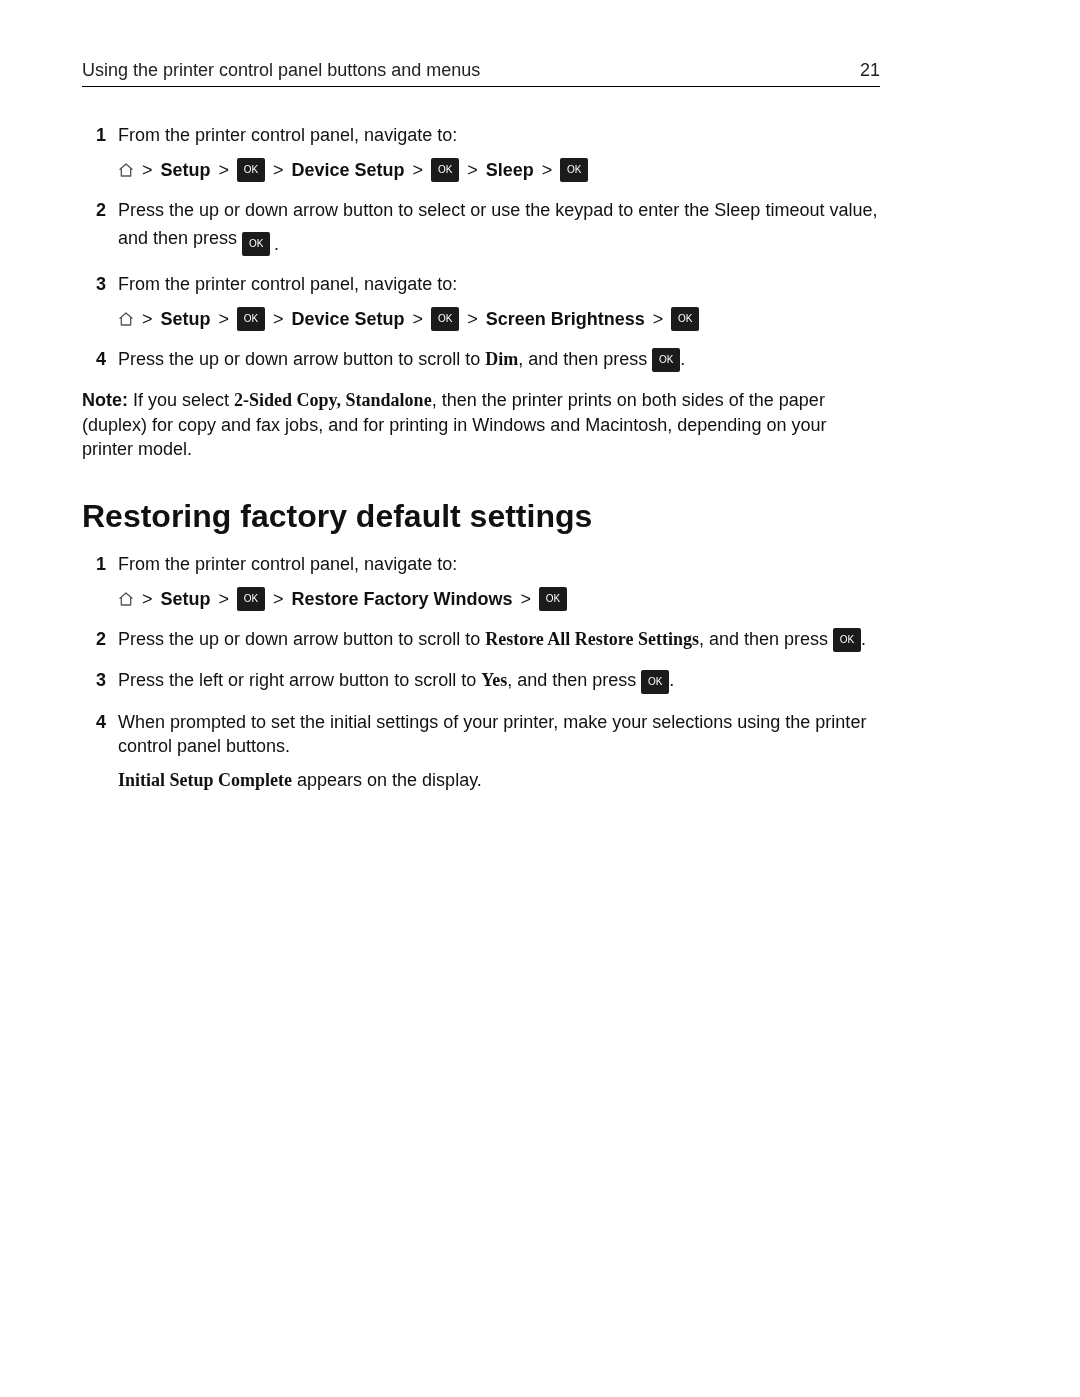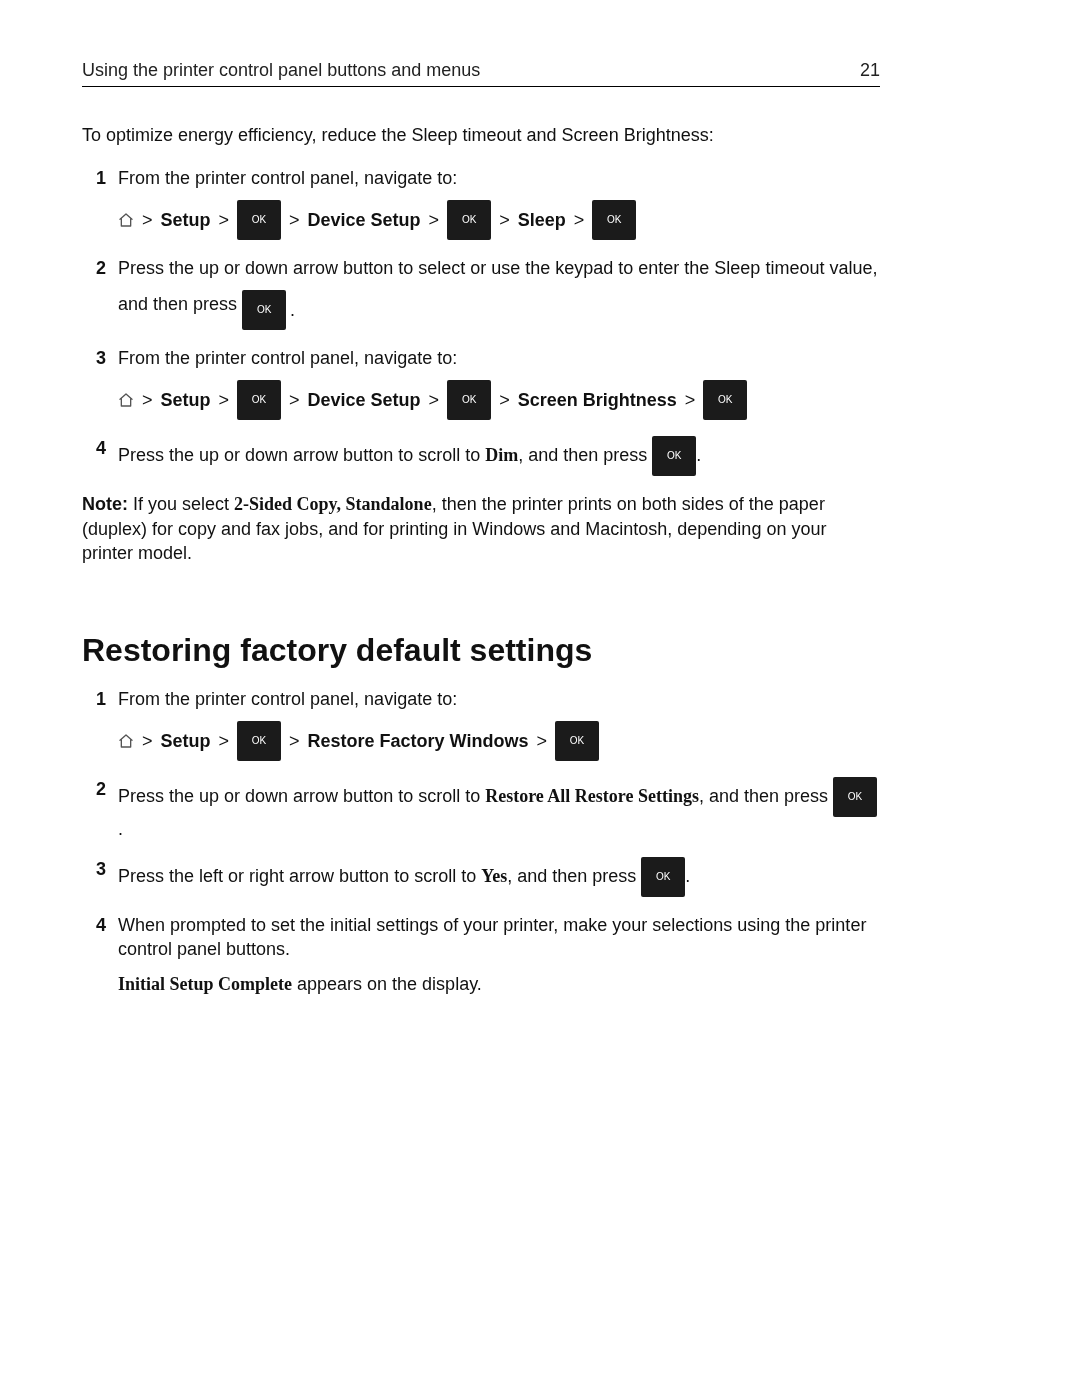--- a/index.html
+++ b/index.html
@@ -76,58 +76,57 @@
     justify-content: center;
     background: #1b1b1b;
     color: #fff;
     font-family: Arial, sans-serif;
     font-weight: 400;
     font-size: 10px;
     width: 20px;
     height: 16px;
     border-radius: 2px;
     line-height: 1;
-    padding: 12px;
+    padding: 4px;
     vertical-align: middle;
   }
   
   .home-icon {
     display: inline-flex;
     vertical-align: middle;
   }
   .home-icon svg {
     width: 16px;
     height: 16px;
     display: block;
   }
   
   h2.section {
     font-size: 32px;
     font-weight: 700;
-    margin: 64px 0 14px 0;
+    margin: 34px 0 14px 0;
   }
   
   .inline {
     display: inline-flex;
     align-items: center;
     gap: 4px;
     vertical-align: middle;
   }
 </style>
 </head>
 <body>
 
 <div class="page">
 
   <div class="runhead">
     <span>Using the printer control panel buttons and menus</span>
     <span>21</span>
   </div>
 
-  <p class="para">To optimize energy efficiency, reduce the Sleep timeout and Screen Brightness:</p>
 
   <div class="steps">
 
     <div class="step">
       <div class="num">1</div>
       <div class="body">
         <span>From the printer control panel, navigate to:</span>
         <div class="navline">
           <span class="home-icon" aria-label="Home">
             <svg viewBox="0 0 24 24" fill="none" stroke="#555" stroke-width="2">

